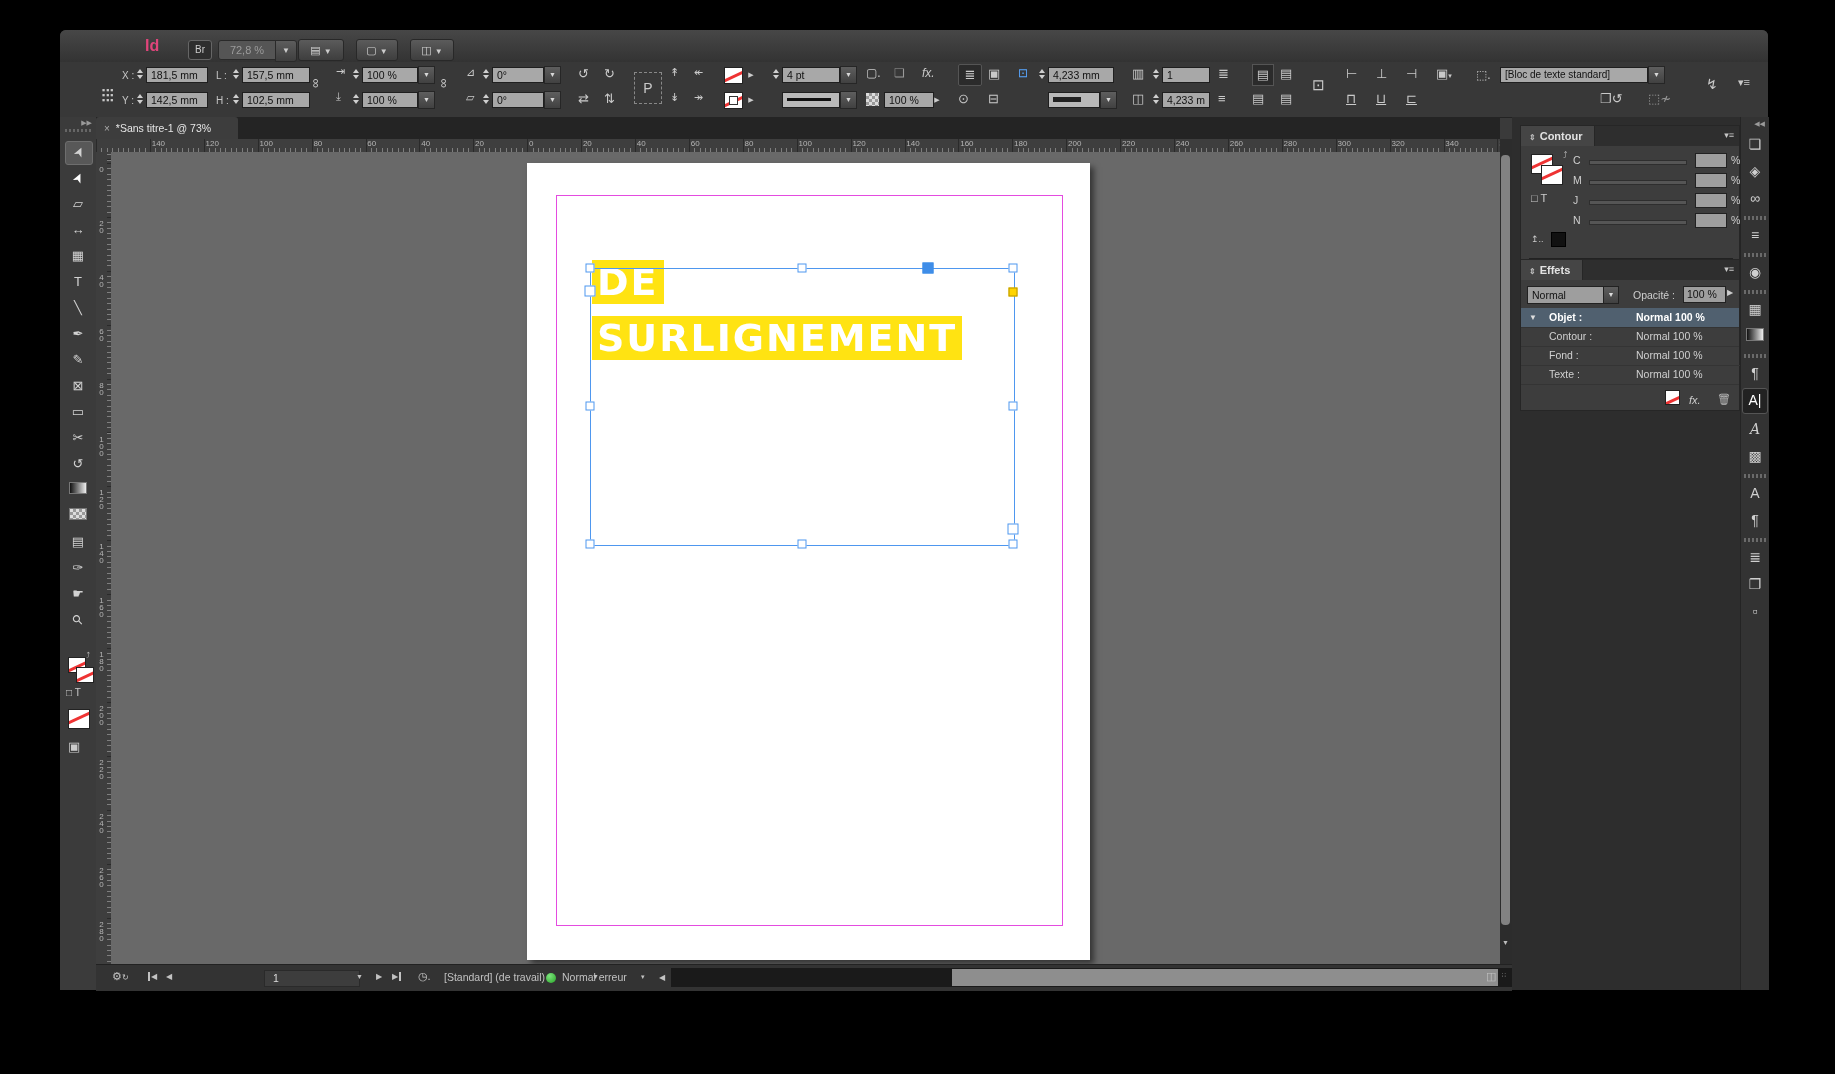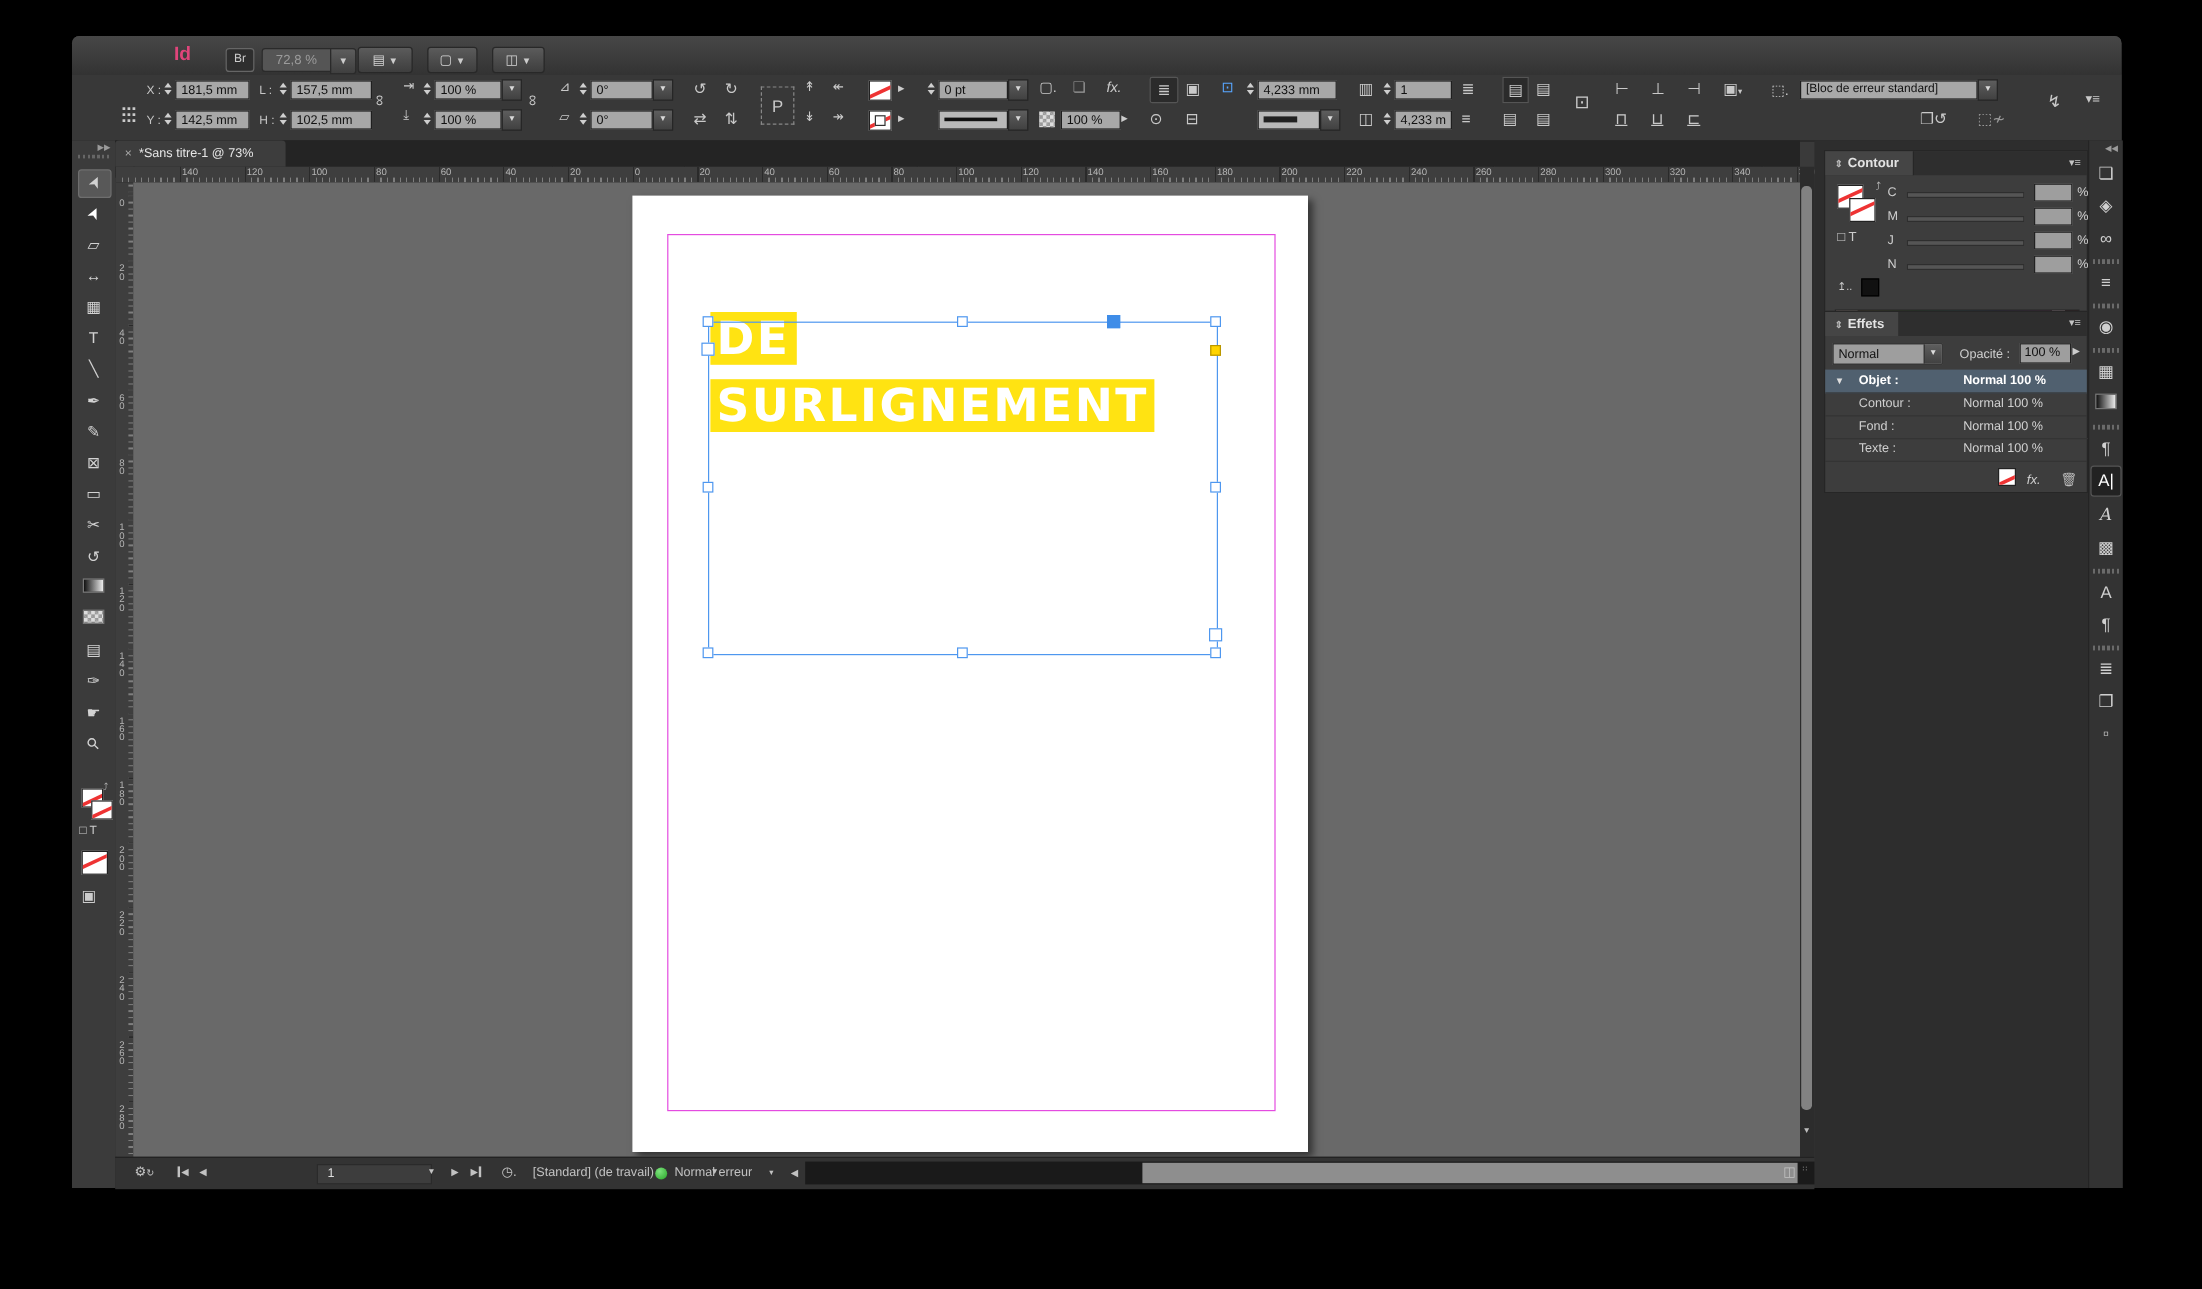--- a/index.html
+++ b/index.html
@@ -220,21 +220,21 @@
 
   <span class="swatchN" style="left:664px;top:5px;" data-name="fill-swatch-none"></span>
   <span class="minicar" style="left:686px;top:5px;" data-name="fill-swatch-dropdown">▶</span>
   <span class="swatchN" style="left:664px;top:30px;" data-name="stroke-swatch-none">
       <span style="position:absolute;left:4px;top:3px;width:7px;height:7px;border:1.5px solid #333;background:#fff;"></span>
     </span>
   <span class="minicar" style="left:686px;top:30px;" data-name="stroke-swatch-dropdown">▶</span>
   <span class="cp-sep" style="left:704px;"></span>
 
   <span class="stp" style="left:712px;top:5px;" data-name="stroke-weight-stepper"></span>
-  <span class="cp-field" style="left:722px;top:5px;width:52px;" data-name="stroke-weight-field">0 pt</span>
+  <span class="cp-field" style="left:722px;top:5px;width:52px;" data-name="stroke-weight-field">4 pt</span>
   <span class="drop" style="left:780px;top:4px;" data-name="stroke-weight-dropdown">▼</span>
   <span class="cp-field" style="left:722px;top:30px;width:52px;background:#b9b9b9;" data-name="stroke-style-field">
       <span style="display:block;margin-top:5px;width:44px;height:3px;background:#111;" data-name="stroke-style-preview"></span>
     </span>
   <span class="drop" style="left:780px;top:29px;" data-name="stroke-style-dropdown">▼</span>
 
   <span class="icbtn" style="left:806px;top:4px;font-size:12px;" data-name="corner-options-button">▢.</span>
   <span class="icbtn" style="left:834px;top:4px;font-size:12px;color:#9a9a9a;" data-name="drop-shadow-button">❏</span>
   <span class="icbtn" style="left:862px;top:4px;font-style:italic;font-size:12px;" data-name="effects-fx-button">fx.</span>
   <span class="icbtn checker" style="left:806px;top:31px;width:13px;height:13px;" data-name="opacity-icon"></span>
@@ -276,21 +276,21 @@
   <span class="icbtn" style="left:1286px;top:4px;" data-name="align-left-button">⊢</span>
   <span class="icbtn" style="left:1316px;top:4px;" data-name="align-center-button">⊥</span>
   <span class="icbtn" style="left:1346px;top:4px;" data-name="align-right-button">⊣</span>
   <span class="icbtn" style="left:1376px;top:4px;" data-name="align-to-selection-button">▣<span style="font-size:7px;" data-name="chevron-down-icon">▾</span></span>
   <span class="icbtn" style="left:1286px;top:29px;text-decoration:underline;" data-name="distribute-left-button">⊓</span>
   <span class="icbtn" style="left:1316px;top:29px;text-decoration:underline;" data-name="distribute-center-button">⊔</span>
   <span class="icbtn" style="left:1346px;top:29px;text-decoration:underline;" data-name="distribute-right-button">⊏</span>
   <span class="cp-sep" style="left:1408px;"></span>
 
   <span class="icbtn" style="left:1416px;top:6px;font-size:12px;" data-name="object-style-icon">⬚.</span>
-  <span class="cp-field" style="left:1440px;top:5px;width:142px;font-size:10px;" data-name="object-style-dropdown">[Bloc de erreur standard]</span>
+  <span class="cp-field" style="left:1440px;top:5px;width:142px;font-size:10px;" data-name="object-style-dropdown">[Bloc de texte standard]</span>
   <span class="drop" style="left:1588px;top:4px;" data-name="object-style-dropdown-arrow">▼</span>
   <span class="icbtn" style="left:1540px;top:29px;" data-name="quick-apply-button">❐↺</span>
   <span class="icbtn" style="left:1588px;top:29px;color:#9a9a9a;" data-name="clear-overrides-button">⬚≁</span>
   <span class="icbtn" style="left:1646px;top:14px;font-size:14px;" data-name="quick-apply-lightning-button">↯</span>
   <span class="cp-sep" style="left:1668px;"></span>
   <span class="icbtn" style="left:1678px;top:14px;font-size:11px;" data-name="control-panel-menu-icon">▾≡</span>
 </div>
 
 <div id="toolcol" data-name="tools-panel">
   <span class="hdr" data-name="collapse-tools-icon">▶▶</span>

